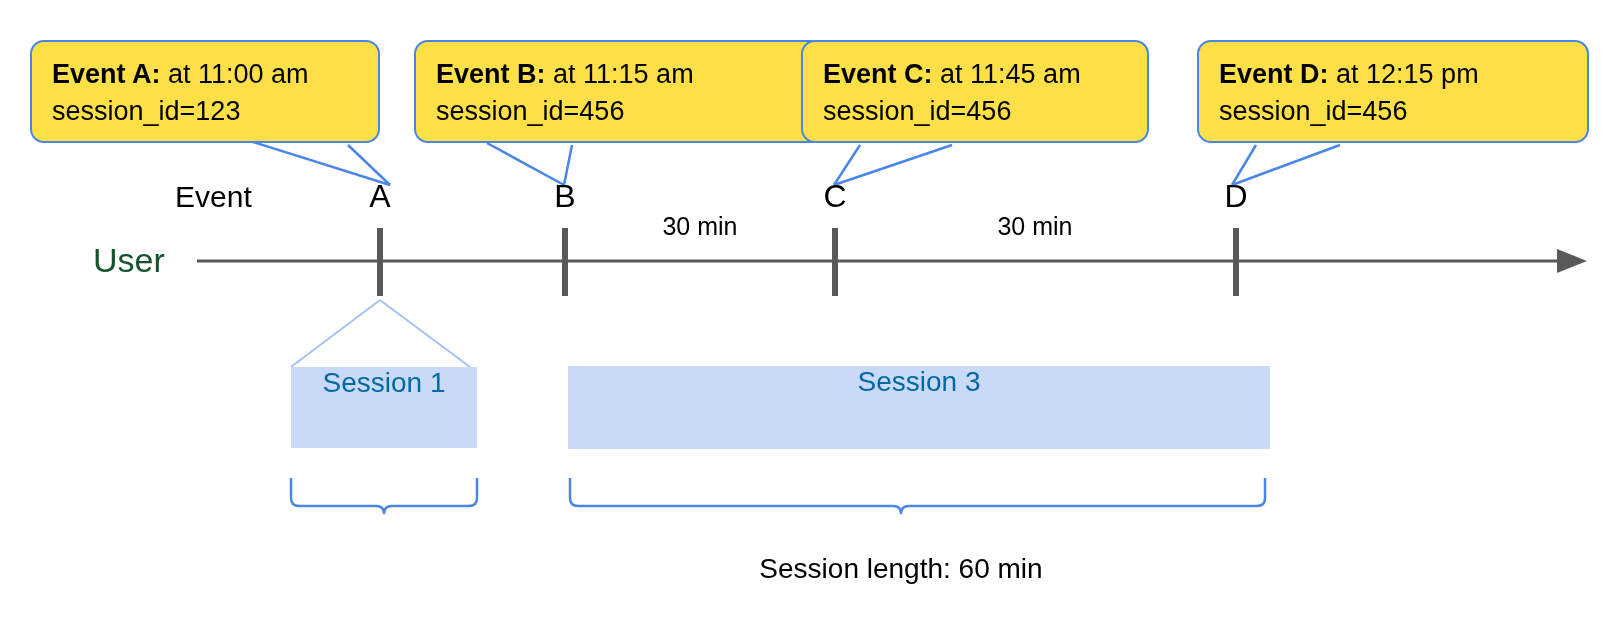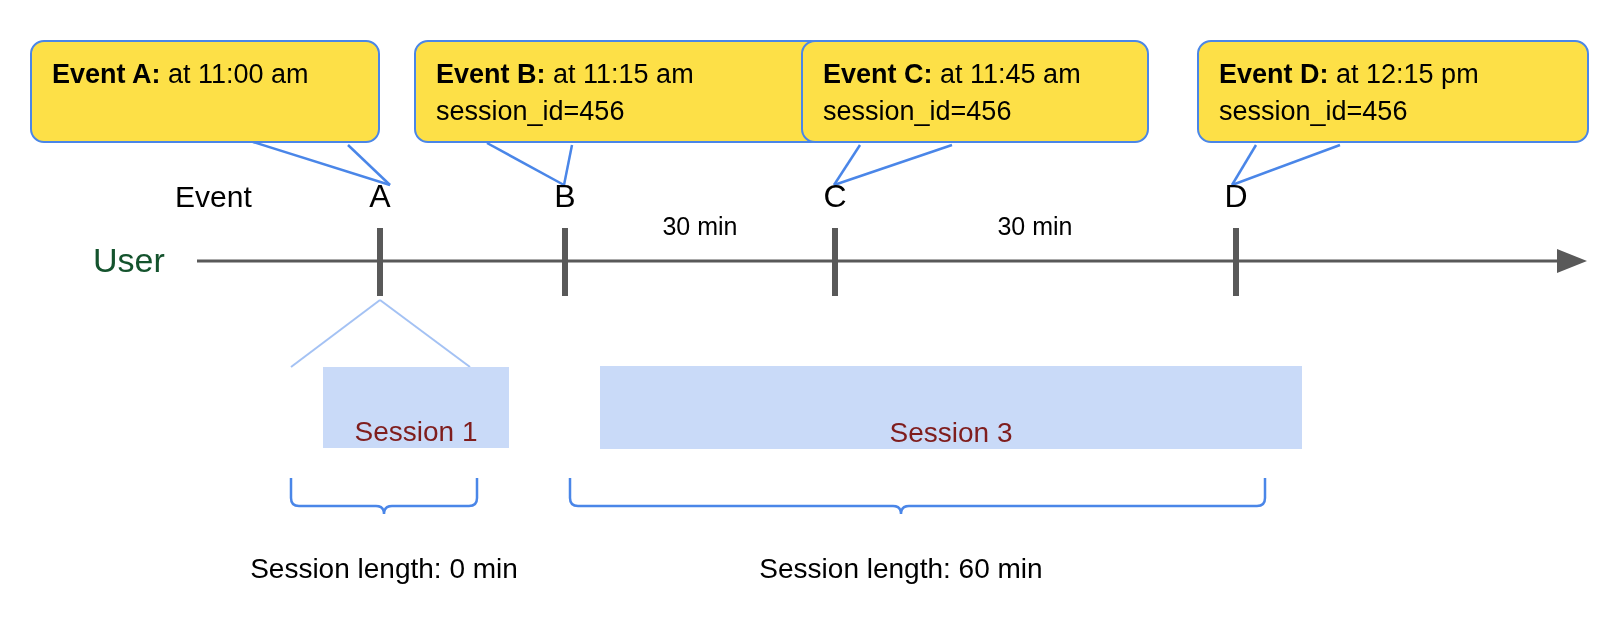--- a/index.html
+++ b/index.html
@@ -71,26 +71,25 @@
     font-size: 25px;
     color: #000000;
     text-align: center;
     white-space: nowrap;
     z-index: 2;
   }
   .session-box {
     position: absolute;
     background: #c9daf8;
     display: flex;
-    align-items: flex-end;
+    align-items: flex-start;
     justify-content: center;
     font-size: 28px;
-    color: #7f1d1d;
+    color: #0369a1;
     z-index: 2;
-    margin-left: 32px;
   }
   .length-label {
     position: absolute;
     font-size: 28px;
     color: #000000;
     text-align: center;
     white-space: nowrap;
     z-index: 2;
   }
 </style>
@@ -137,20 +136,21 @@
 
     <path fill="none" stroke="#4a86e8" stroke-width="2.5" d="M291,478 L291,498 Q291,506 299,506 L376,506 Q384,506 384,514 Q384,506 392,506 L469,506 Q477,506 477,498 L477,478"></path>
 
     <path fill="none" stroke="#4a86e8" stroke-width="2.5" d="M570,478 L570,498 Q570,506 578,506 L893,506 Q901,506 901,514 Q901,506 909,506 L1257,506 Q1265,506 1265,498 L1265,478"></path>
   </svg>
 
   <div class="callout" style="left:30px; top:40px; width:350px; height:103px;">
     <span class="line1">
       <span class="lead">Event A:</span><span> at 11:00 am</span>
     </span>
+    <span class="line2">session_id=123</span>
   </div>
 
   <div class="callout" style="left:414px; top:40px; width:411px; height:103px;">
     <span class="line1">
       <span class="lead">Event B:</span><span> at 11:15 am</span>
     </span>
     <span class="line2">session_id=456</span>
   </div>
 
   <div class="callout" style="left:801px; top:40px; width:348px; height:103px;">
@@ -178,16 +178,15 @@
   <div class="gap-label" style="left:620px; top:212px; width:160px;">30 min</div>
   <div class="gap-label" style="left:955px; top:212px; width:160px;">30 min</div>
 
   <div class="session-box" style="left:291px; top:367px; width:186px; height:81px;">
     <span>Session 1</span>
   </div>
   <div class="session-box" style="left:568px; top:366px; width:702px; height:83px;">
     <span>Session 3</span>
   </div>
 
-  <div class="length-label" style="left:224px; top:553px; width:320px;">Session length: 0 min</div>
   <div class="length-label" style="left:740px; top:553px; width:322px;">Session length: 60 min</div>
 
 </div>
 
 </body></html>

